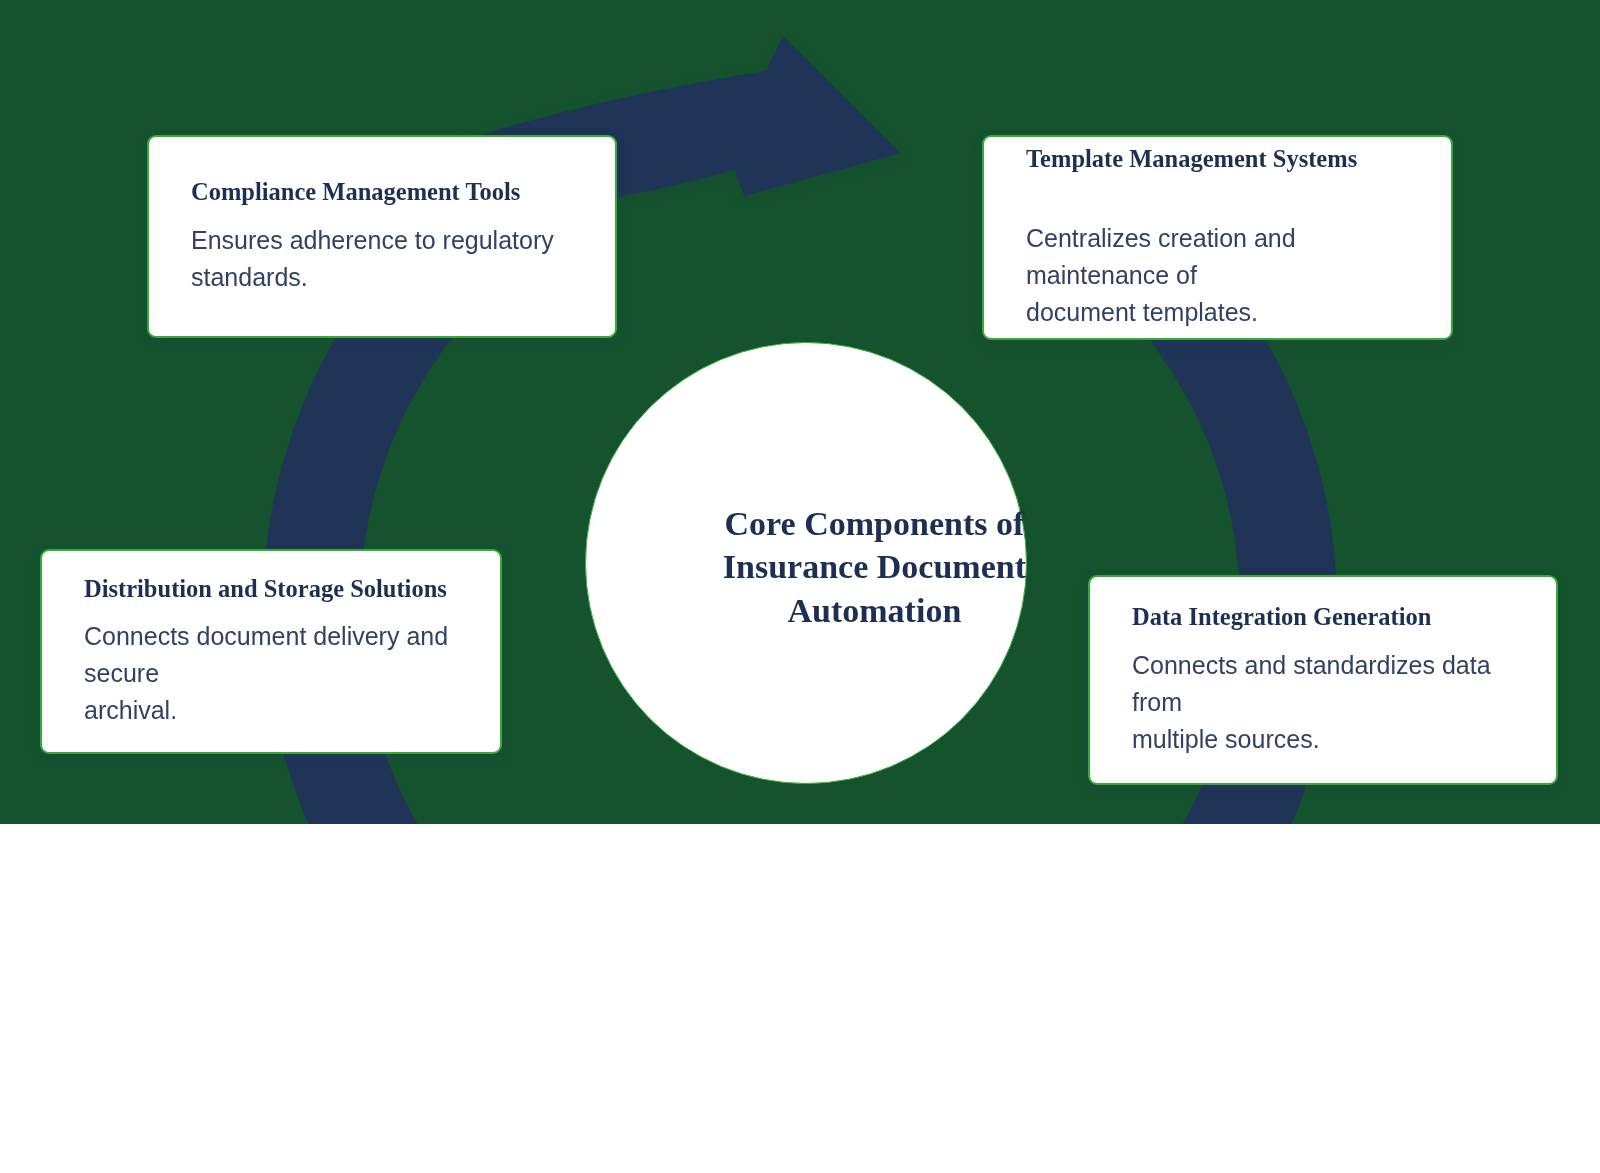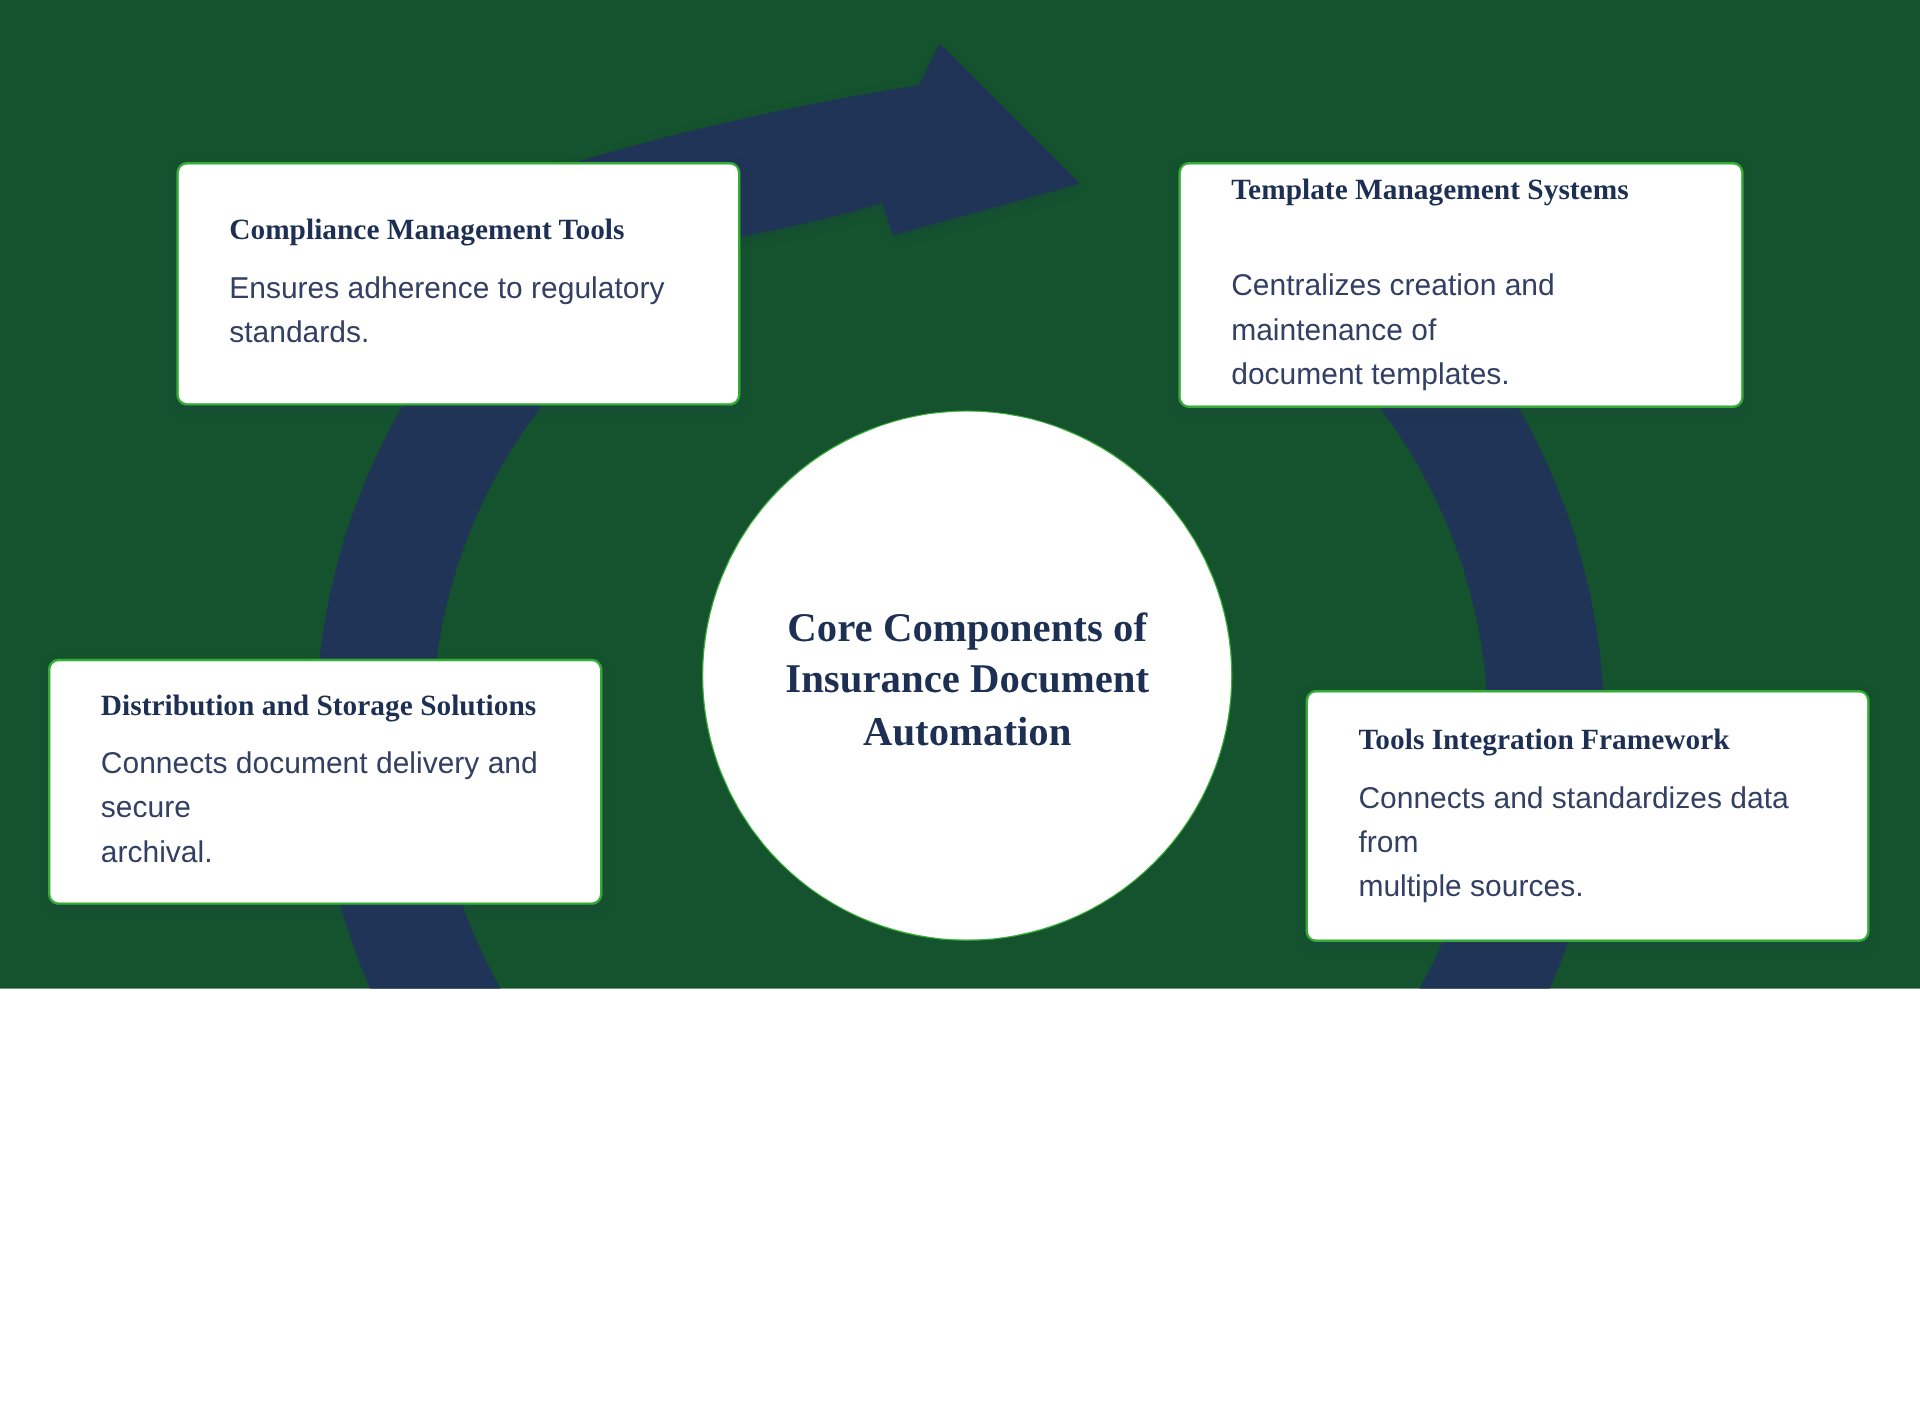--- a/index.html
+++ b/index.html
@@ -20,21 +20,21 @@
   .diagram-svg{
     position:absolute;left:0;top:0;width:1600px;height:1173px;display:block;
   }
   .ring-path{fill:var(--ring);}
   .arrow-path{fill:var(--ring);filter:drop-shadow(0 3px 4px rgba(30,50,80,.28));}
   .center-circle{
     position:absolute;left:585px;top:342px;width:442px;height:442px;
     border:1.5px solid var(--accent-green);
     border-radius:50%;
     background:#ffffff;
-    display:flex;align-items:center;justify-content:center;text-align:center;
+    display:flex;align-items:center;justify-content:flex-end;text-align:center;
     box-sizing:border-box;
   }
   .center-title{
     font-family:"Liberation Serif", serif;
     font-weight:700;
     font-size:34px;line-height:1.28;
     color:var(--heading);
     white-space:pre-line;
     margin:0;
     padding-top:8px;
@@ -99,21 +99,21 @@
 document templates.</p>
   </div>
 
   <div class="box box-left">
     <h3 class="box-title">Distribution and Storage Solutions</h3>
     <p class="box-desc">Connects document delivery and secure
 archival.</p>
   </div>
 
   <div class="box box-right">
-    <h3 class="box-title">Tools Integration Framework</h3>
+    <h3 class="box-title">Data Integration Generation</h3>
     <p class="box-desc">Connects and standardizes data from
 multiple sources.</p>
   </div>
 
 
   <div class="center-circle">
     <h2 class="center-title">Core Components of
 Insurance Document
 Automation</h2>
   </div>

